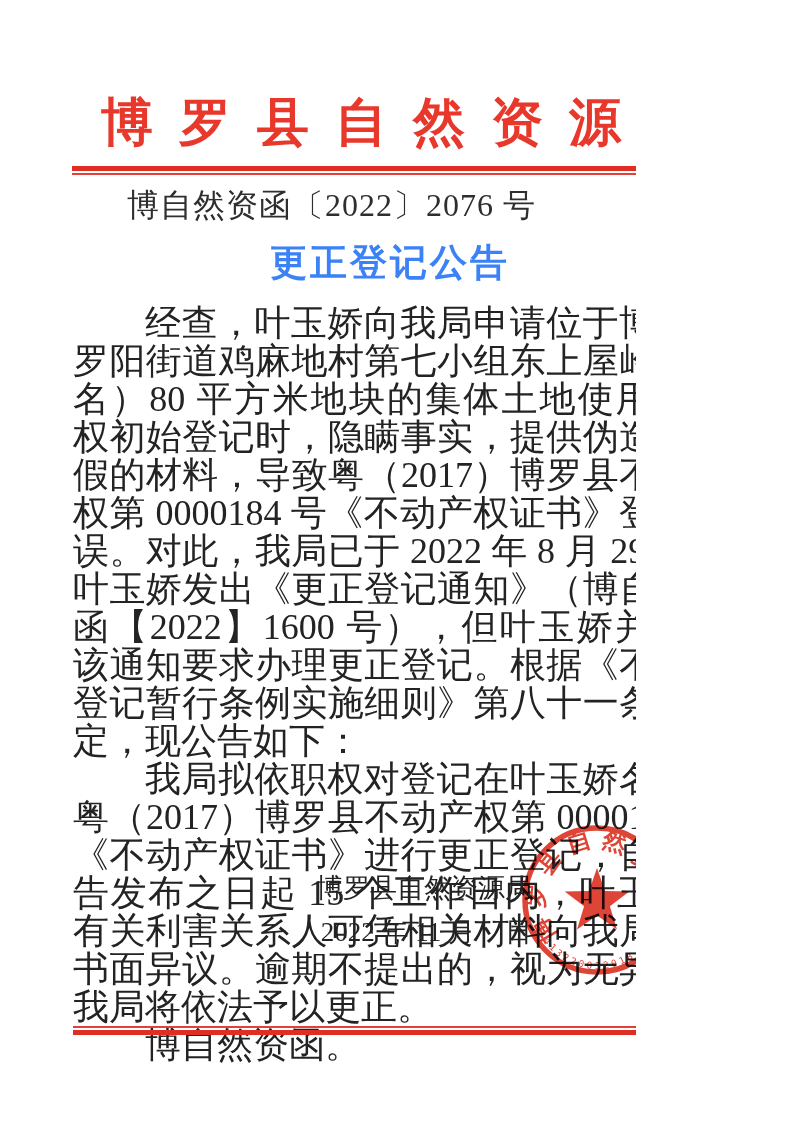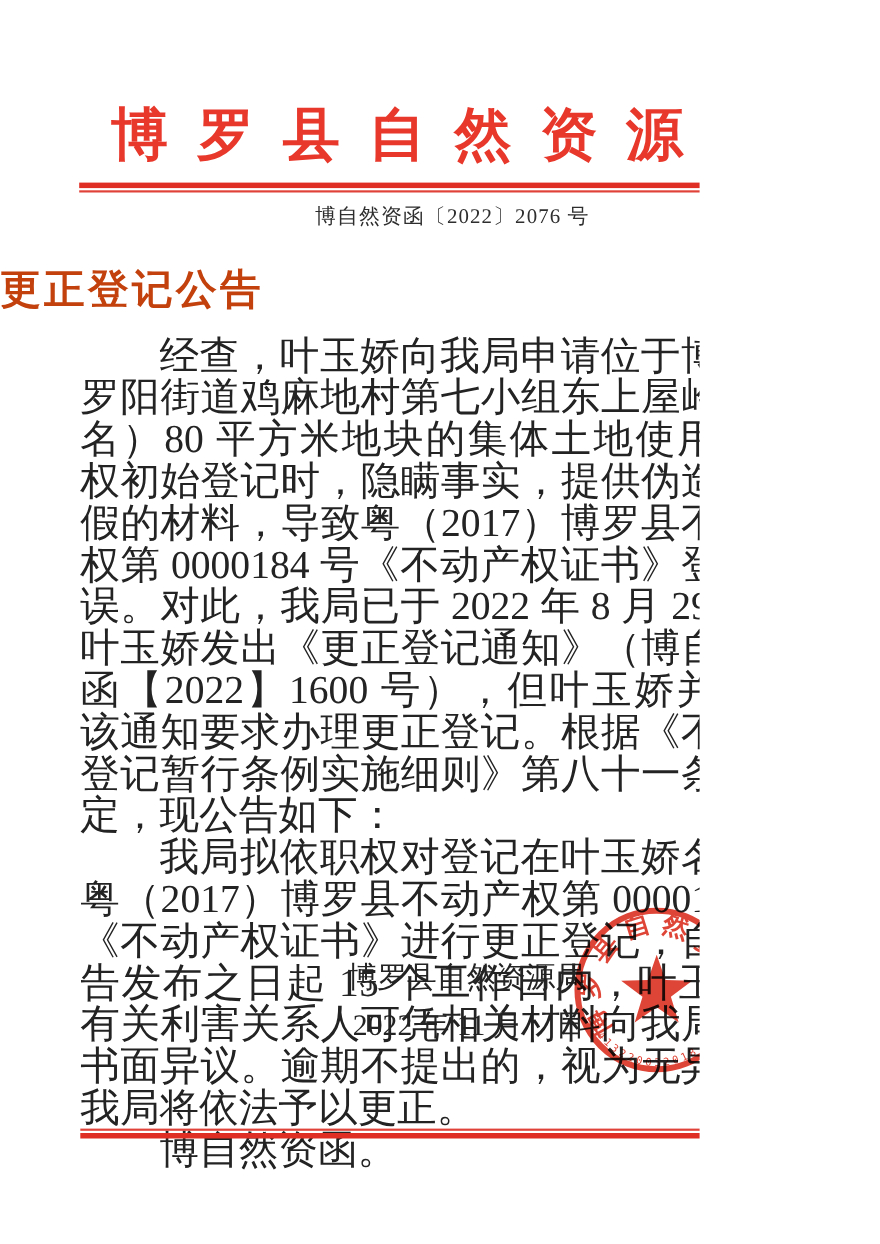--- a/index.html
+++ b/index.html
@@ -24,26 +24,27 @@
     letter-spacing:26px;padding-left:26px;box-sizing:border-box;
     white-space:nowrap;
   }
   .head-rule{
     position:absolute;top:166px;left:72px;width:656px;height:9px;
     border-top:5px solid #df2f24;border-bottom:2px solid #e0423a;
     box-sizing:border-box;
   }
   .doc-number{
     position:absolute;top:184px;right:100px;
-    font-size:19px;color:#2e2e2e;letter-spacing:1px;
+    font-size:32px;color:#2e2e2e;letter-spacing:1px;
     white-space:nowrap;
   }
   .notice-title{
     position:absolute;top:238px;left:0;width:780px;
-    font-size:37px;font-weight:bold;color:#c2410c;
+    text-align:center;
+    font-size:37px;font-weight:bold;color:#3b82f6;
     letter-spacing:3px;
   }
   .body-text{
     position:absolute;top:304px;left:73px;width:655px;
     font-size:36px;line-height:38px;color:#232323;
     text-align:justify;text-justify:inter-ideograph;
   }
   .body-text p{margin:0;text-indent:2em;}
   .closing{
     position:absolute;top:866px;right:104px;

